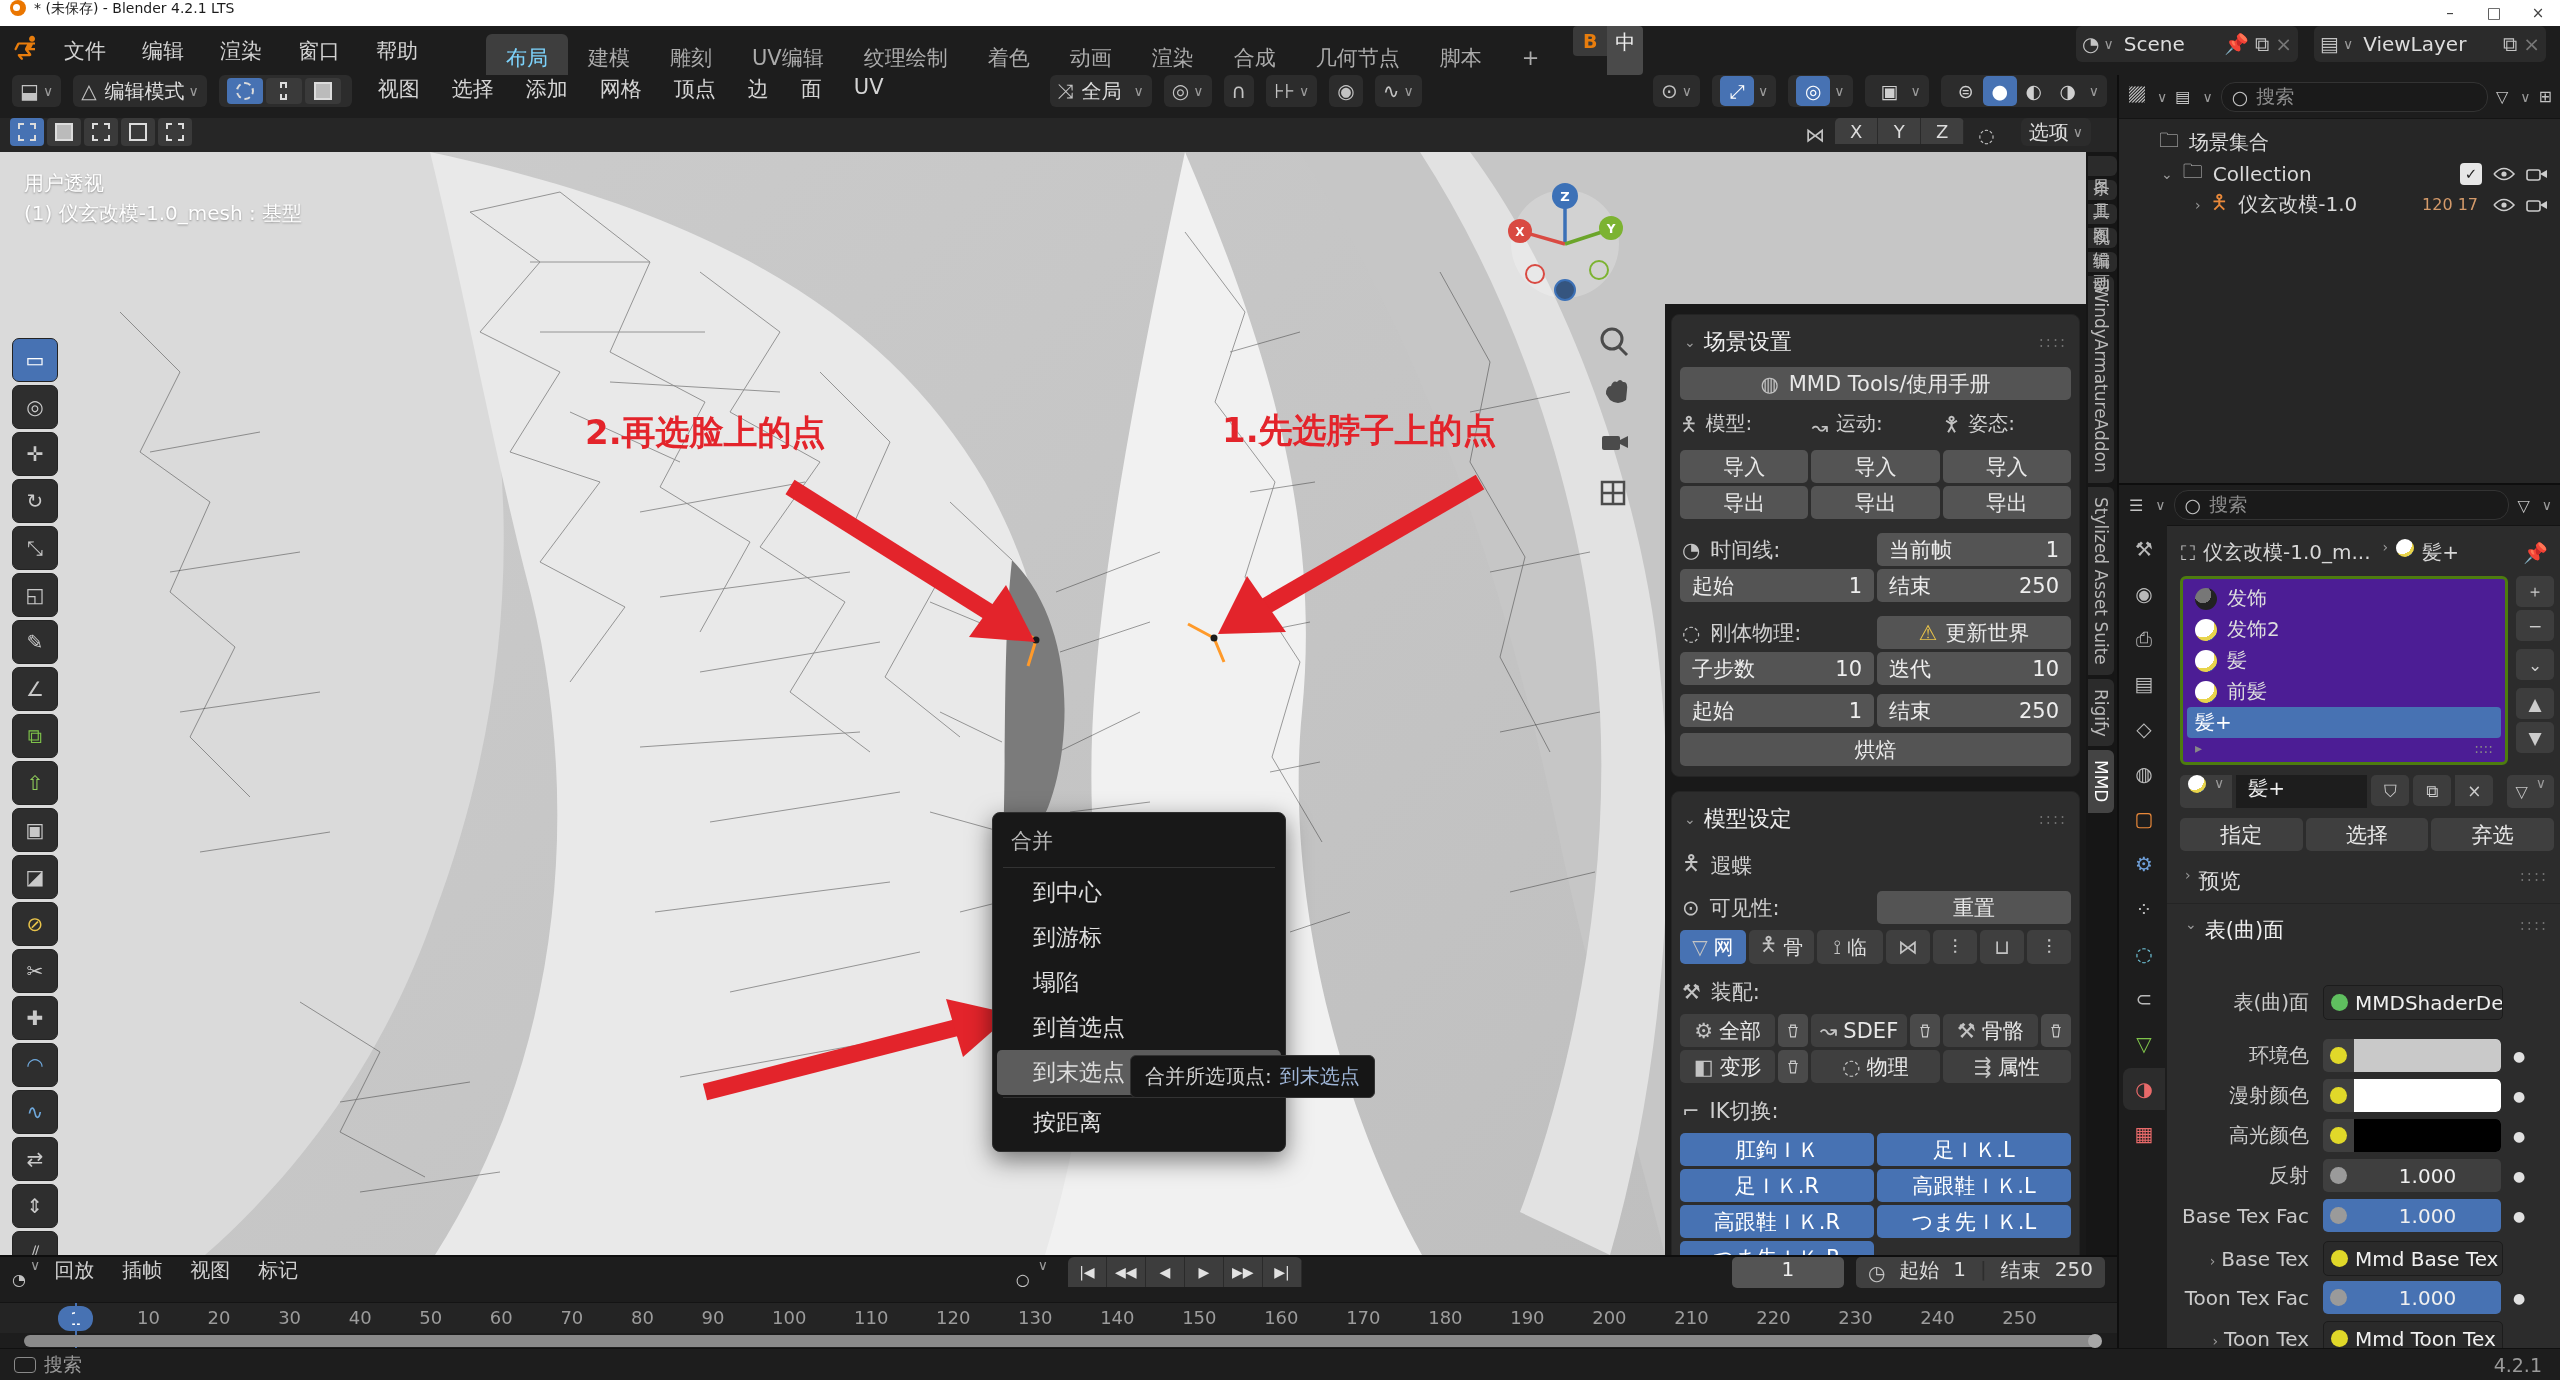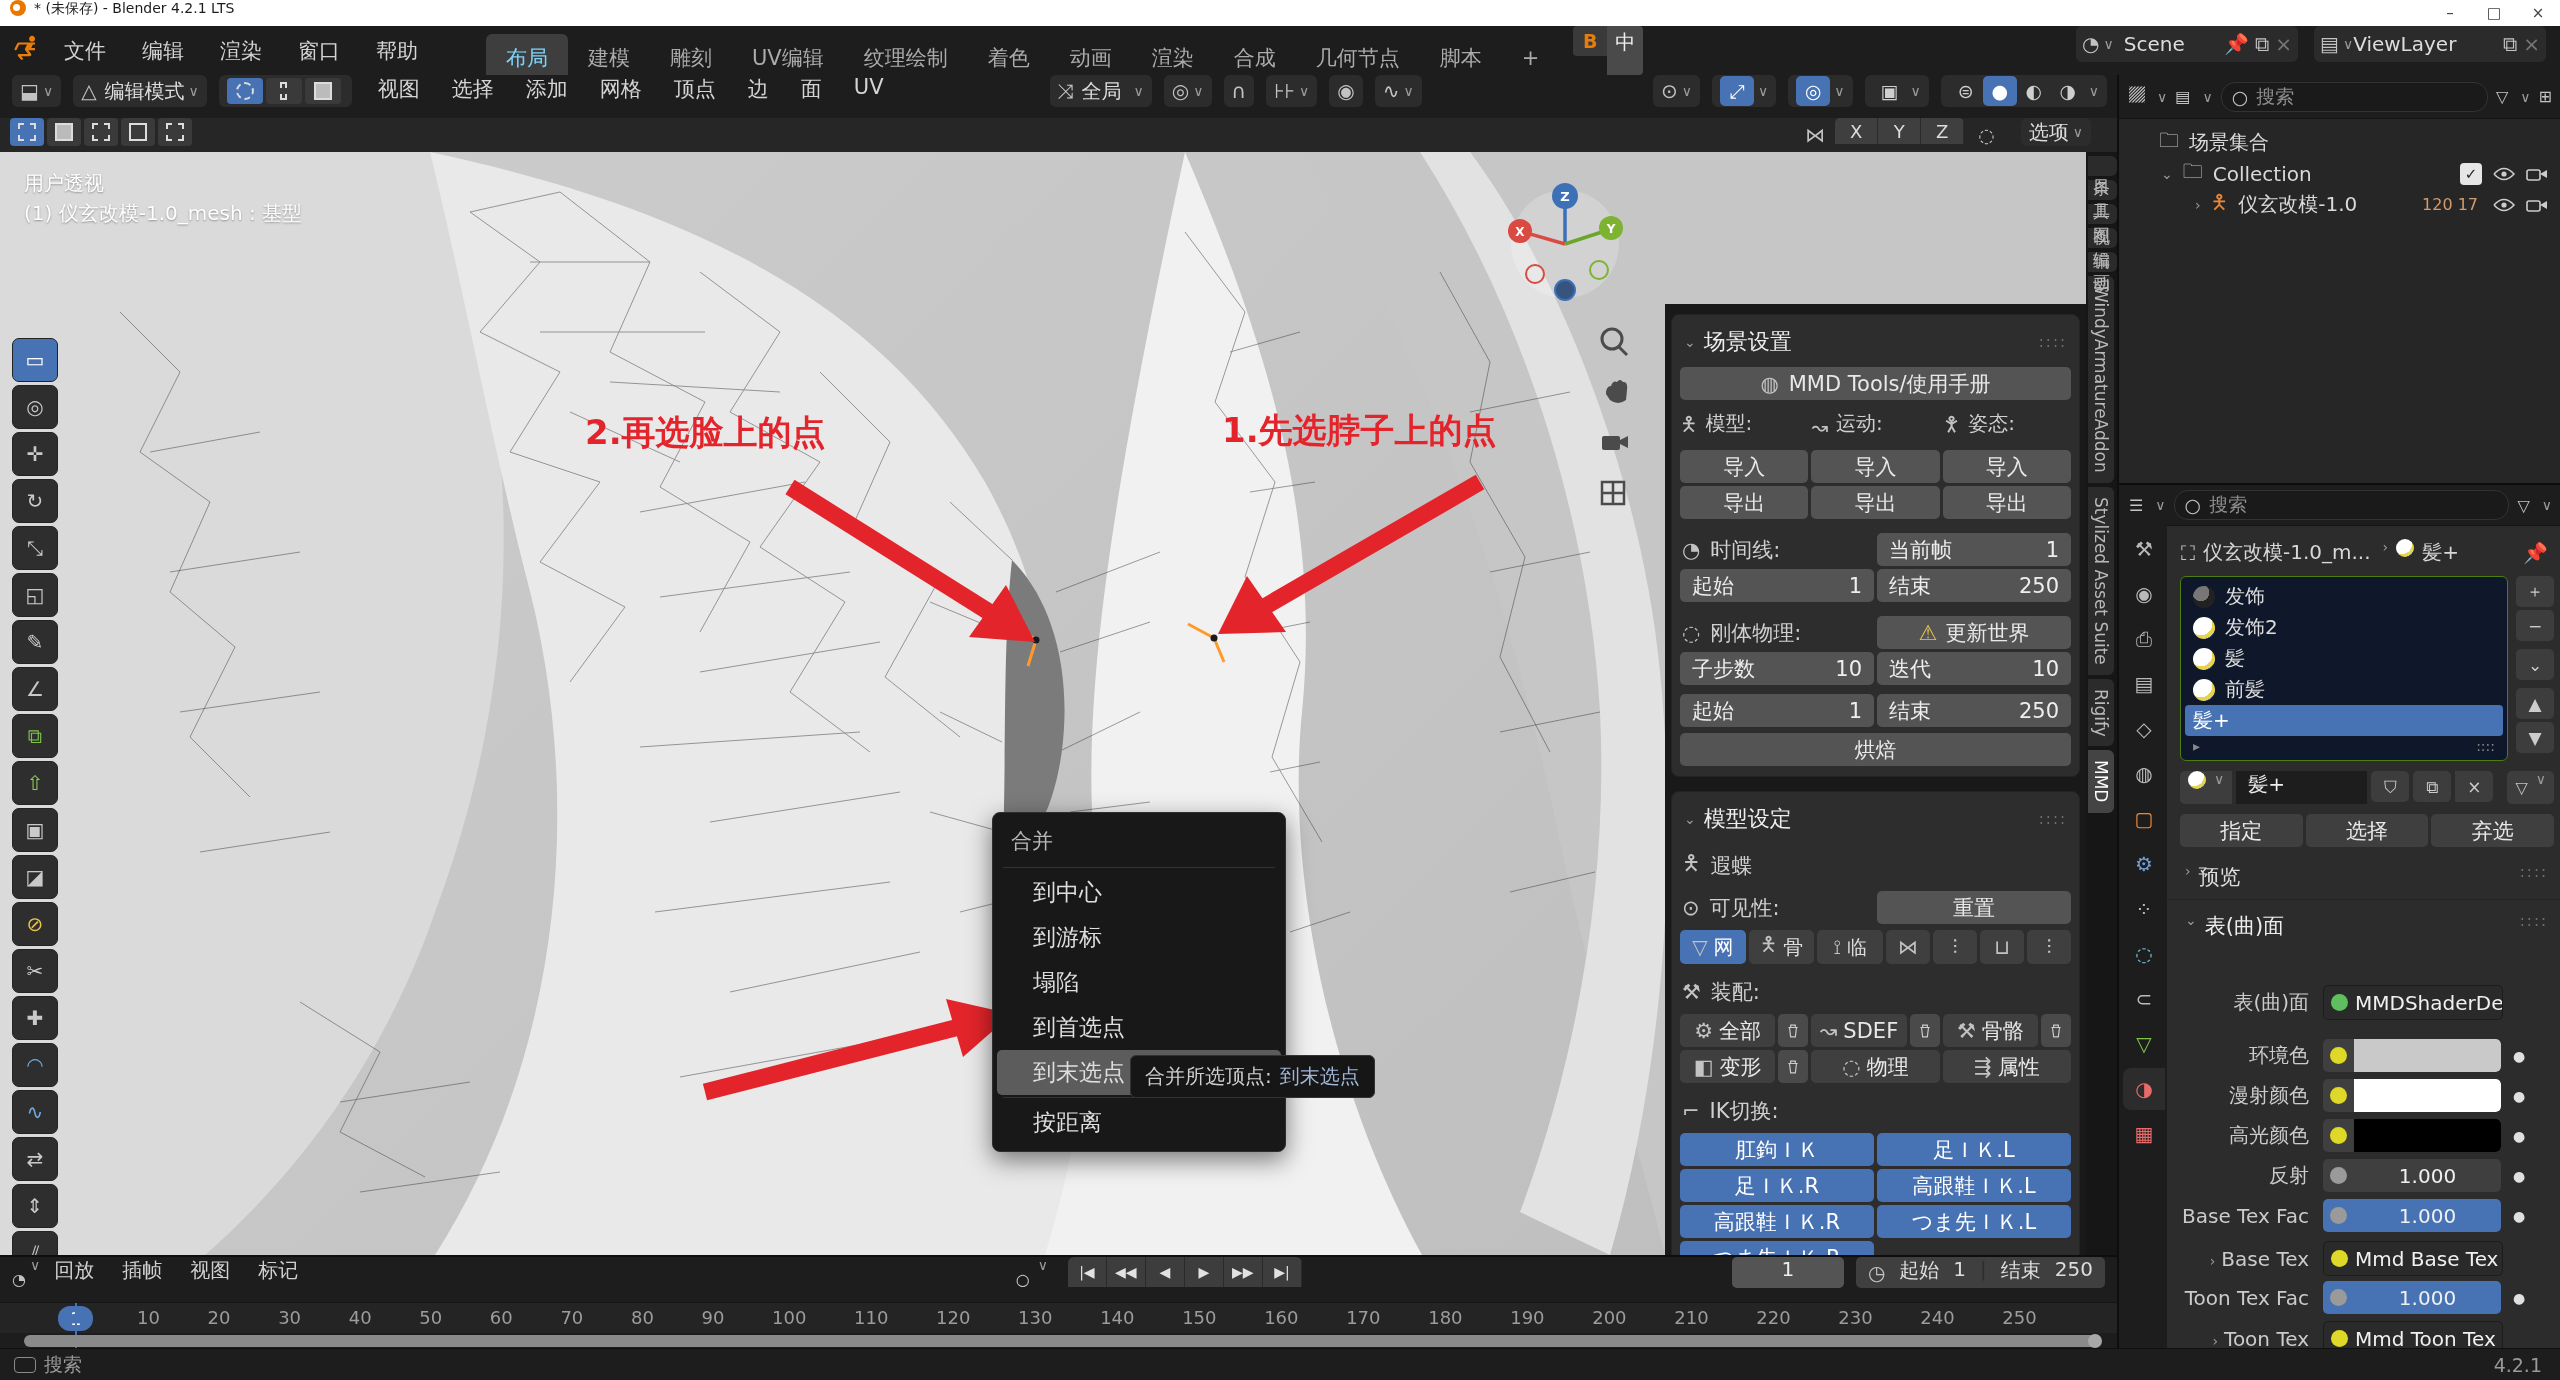--- a/index.html
+++ b/index.html
@@ -143,21 +143,21 @@
     <span class="ico">◔</span>
       <span class="chev">∨</span>
     <span style="margin-left:10px;flex:1;">Scene</span>
     <span class="ico">📌</span>
     <span class="ico" style="margin:0 6px;">⧉</span>
     <span class="ico" style="color:#777;">×</span>
   </div>
   <div class="id-group" style="margin-right:14px;width:220px;">
     <span class="ico">▤</span>
       <span class="chev">∨</span>
-    <span style="flex:1;">ViewLayer</span>
+    <span style="margin-left:10px;flex:1;">ViewLayer</span>
     <span class="ico">⧉</span>
     <span class="ico" style="margin-left:6px;color:#777;">×</span>
   </div>
 </div>
 
 <div id="vhead" class="abs row">
   <div class="hdr-group">
       <span class="ico">⬓</span>
       <span class="chev">∨</span>
     </div>
@@ -761,21 +761,21 @@
         <span class="ico">⛶</span>
         <span>仪玄改模-1.0_m...</span>
         <span class="chev">›</span>
         <span class="sphere" style="width:18px;height:18px;"></span>
         <span>髪+</span>
         <span style="flex:1"></span>
         <span class="ico">📌</span>
       </div>
 
       <div class="row" style="align-items:flex-start;padding:4px 8px 0 13px;gap:8px;">
-        <div style="flex:1;background:#0f172a;border:1px solid #4d7c0f;border-radius:6px;padding:4px;">
+        <div style="flex:1;background:#4c1d95;border:3px solid #4d7c0f;border-radius:6px;padding:4px;">
           <div class="slot-row">
               <span class="sphere dark"></span>
               <span>发饰</span>
             </div>
           <div class="slot-row">
               <span class="sphere"></span>
               <span>发饰2</span>
             </div>
           <div class="slot-row">
               <span class="sphere"></span>

